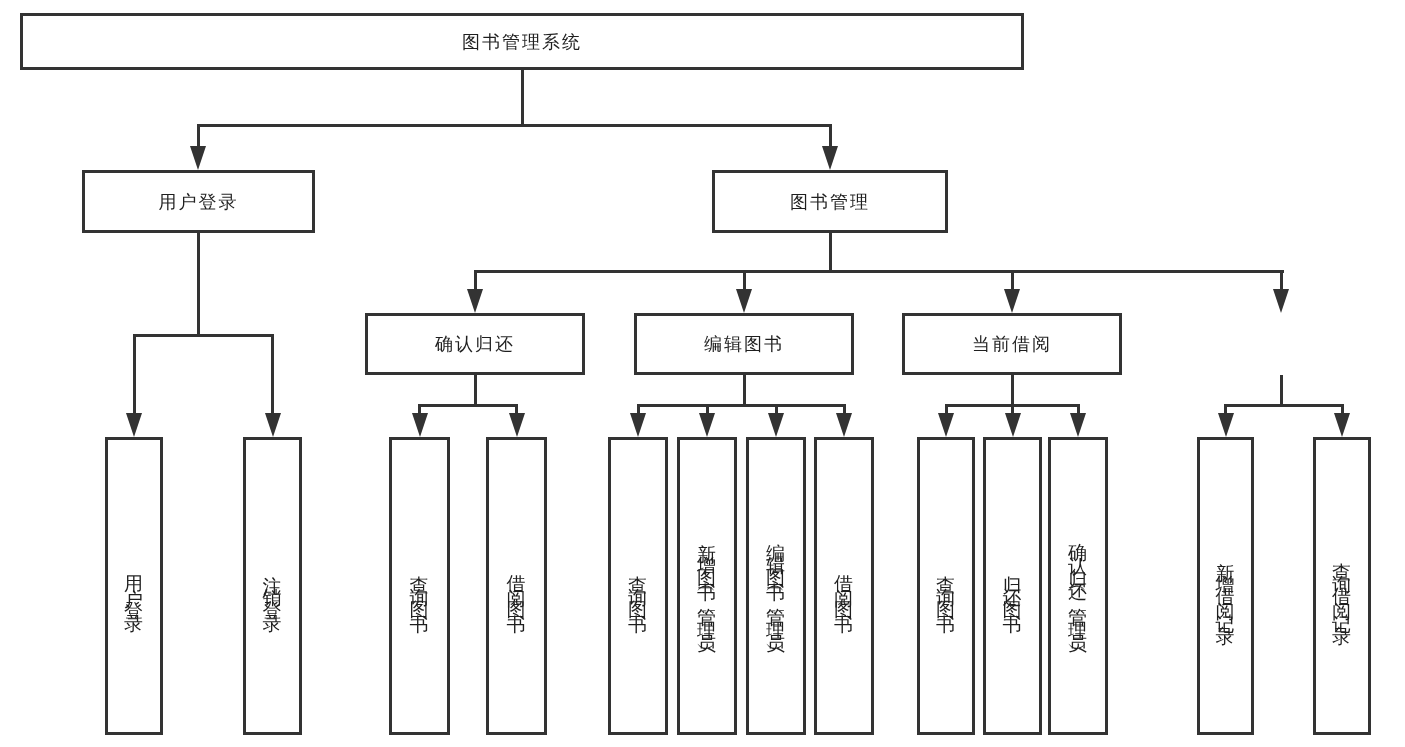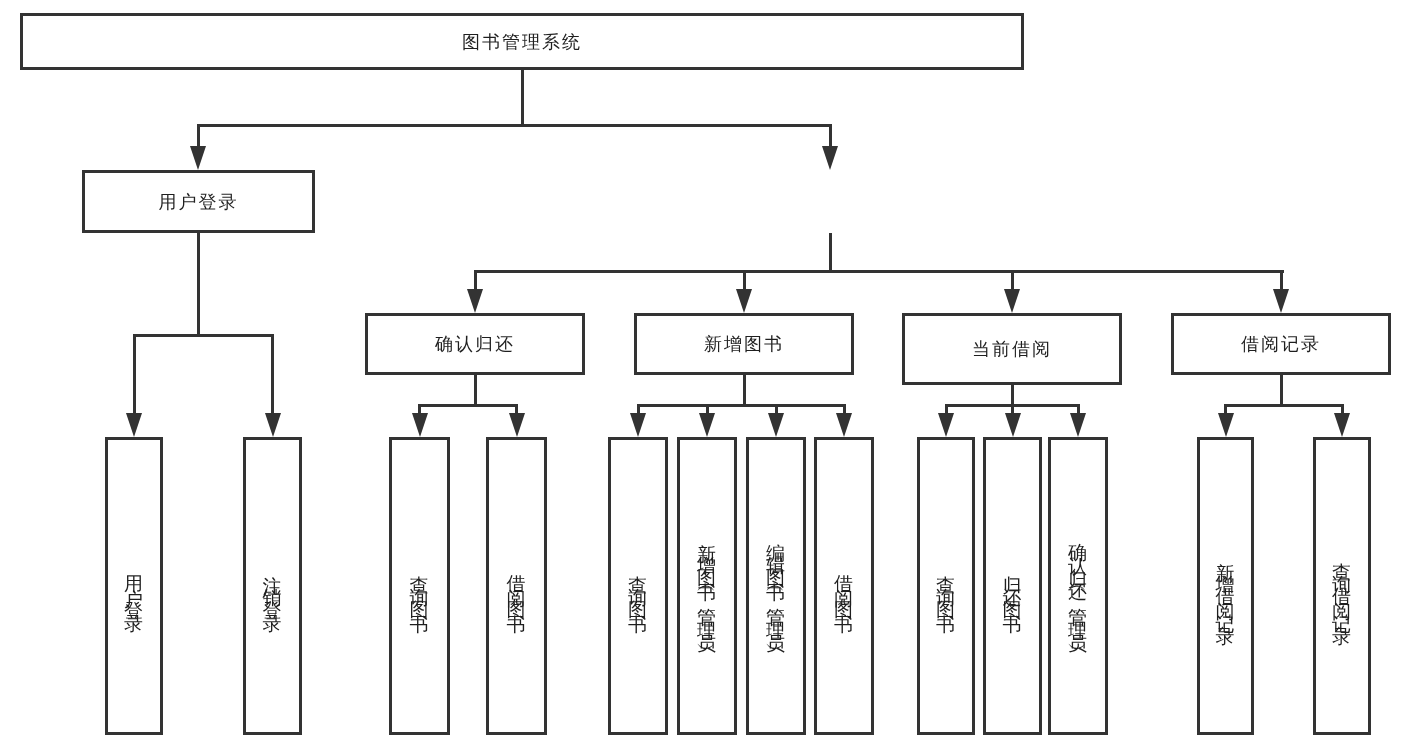--- a/index.html
+++ b/index.html
@@ -97,28 +97,28 @@
   <div class="ln" style="left:1224px;top:404px;width:120px;height:3px"></div>
   <div class="ln" style="left:1224px;top:404px;width:3px;height:11px"></div>
   <div class="ar" style="left:1217.5px;top:413px"></div>
   <div class="ln" style="left:1340.5px;top:404px;width:3px;height:11px"></div>
   <div class="ar" style="left:1334px;top:413px"></div>
 
   <div class="box" style="left:20px;top:13px;width:1004px;height:57px">图书管理系统</div>
 
   <div class="box" style="left:82px;top:170px;width:233px;height:63px">用户登录</div>
 
+  <div class="box" style="left:712px;top:170px;width:236px;height:63px">图书管理</div>
 
   <div class="box" style="left:365px;top:313px;width:220px;height:62px">确认归还</div>
 
-  <div class="box" style="left:634px;top:313px;width:220px;height:62px">新增图书</div>
+  <div class="box" style="left:634px;top:313px;width:220px;height:62px">编辑图书</div>
 
-  <div class="box" style="left:902px;top:313px;width:220px;height:72px">当前借阅</div>
+  <div class="box" style="left:902px;top:313px;width:220px;height:62px">当前借阅</div>
 
-  <div class="box" style="left:1171px;top:313px;width:220px;height:62px">借阅记录</div>
 
   <div class="vbox" style="left:105px;top:437px;width:58px;height:298px">
     <span class="vtext">用户登录</span>
   </div>
   <div class="vbox" style="left:243px;top:437px;width:59px;height:298px">
     <span class="vtext">注销登录</span>
   </div>
 
   <div class="vbox" style="left:389px;top:437px;width:61px;height:298px">
     <span class="vtext">查询图书</span>

